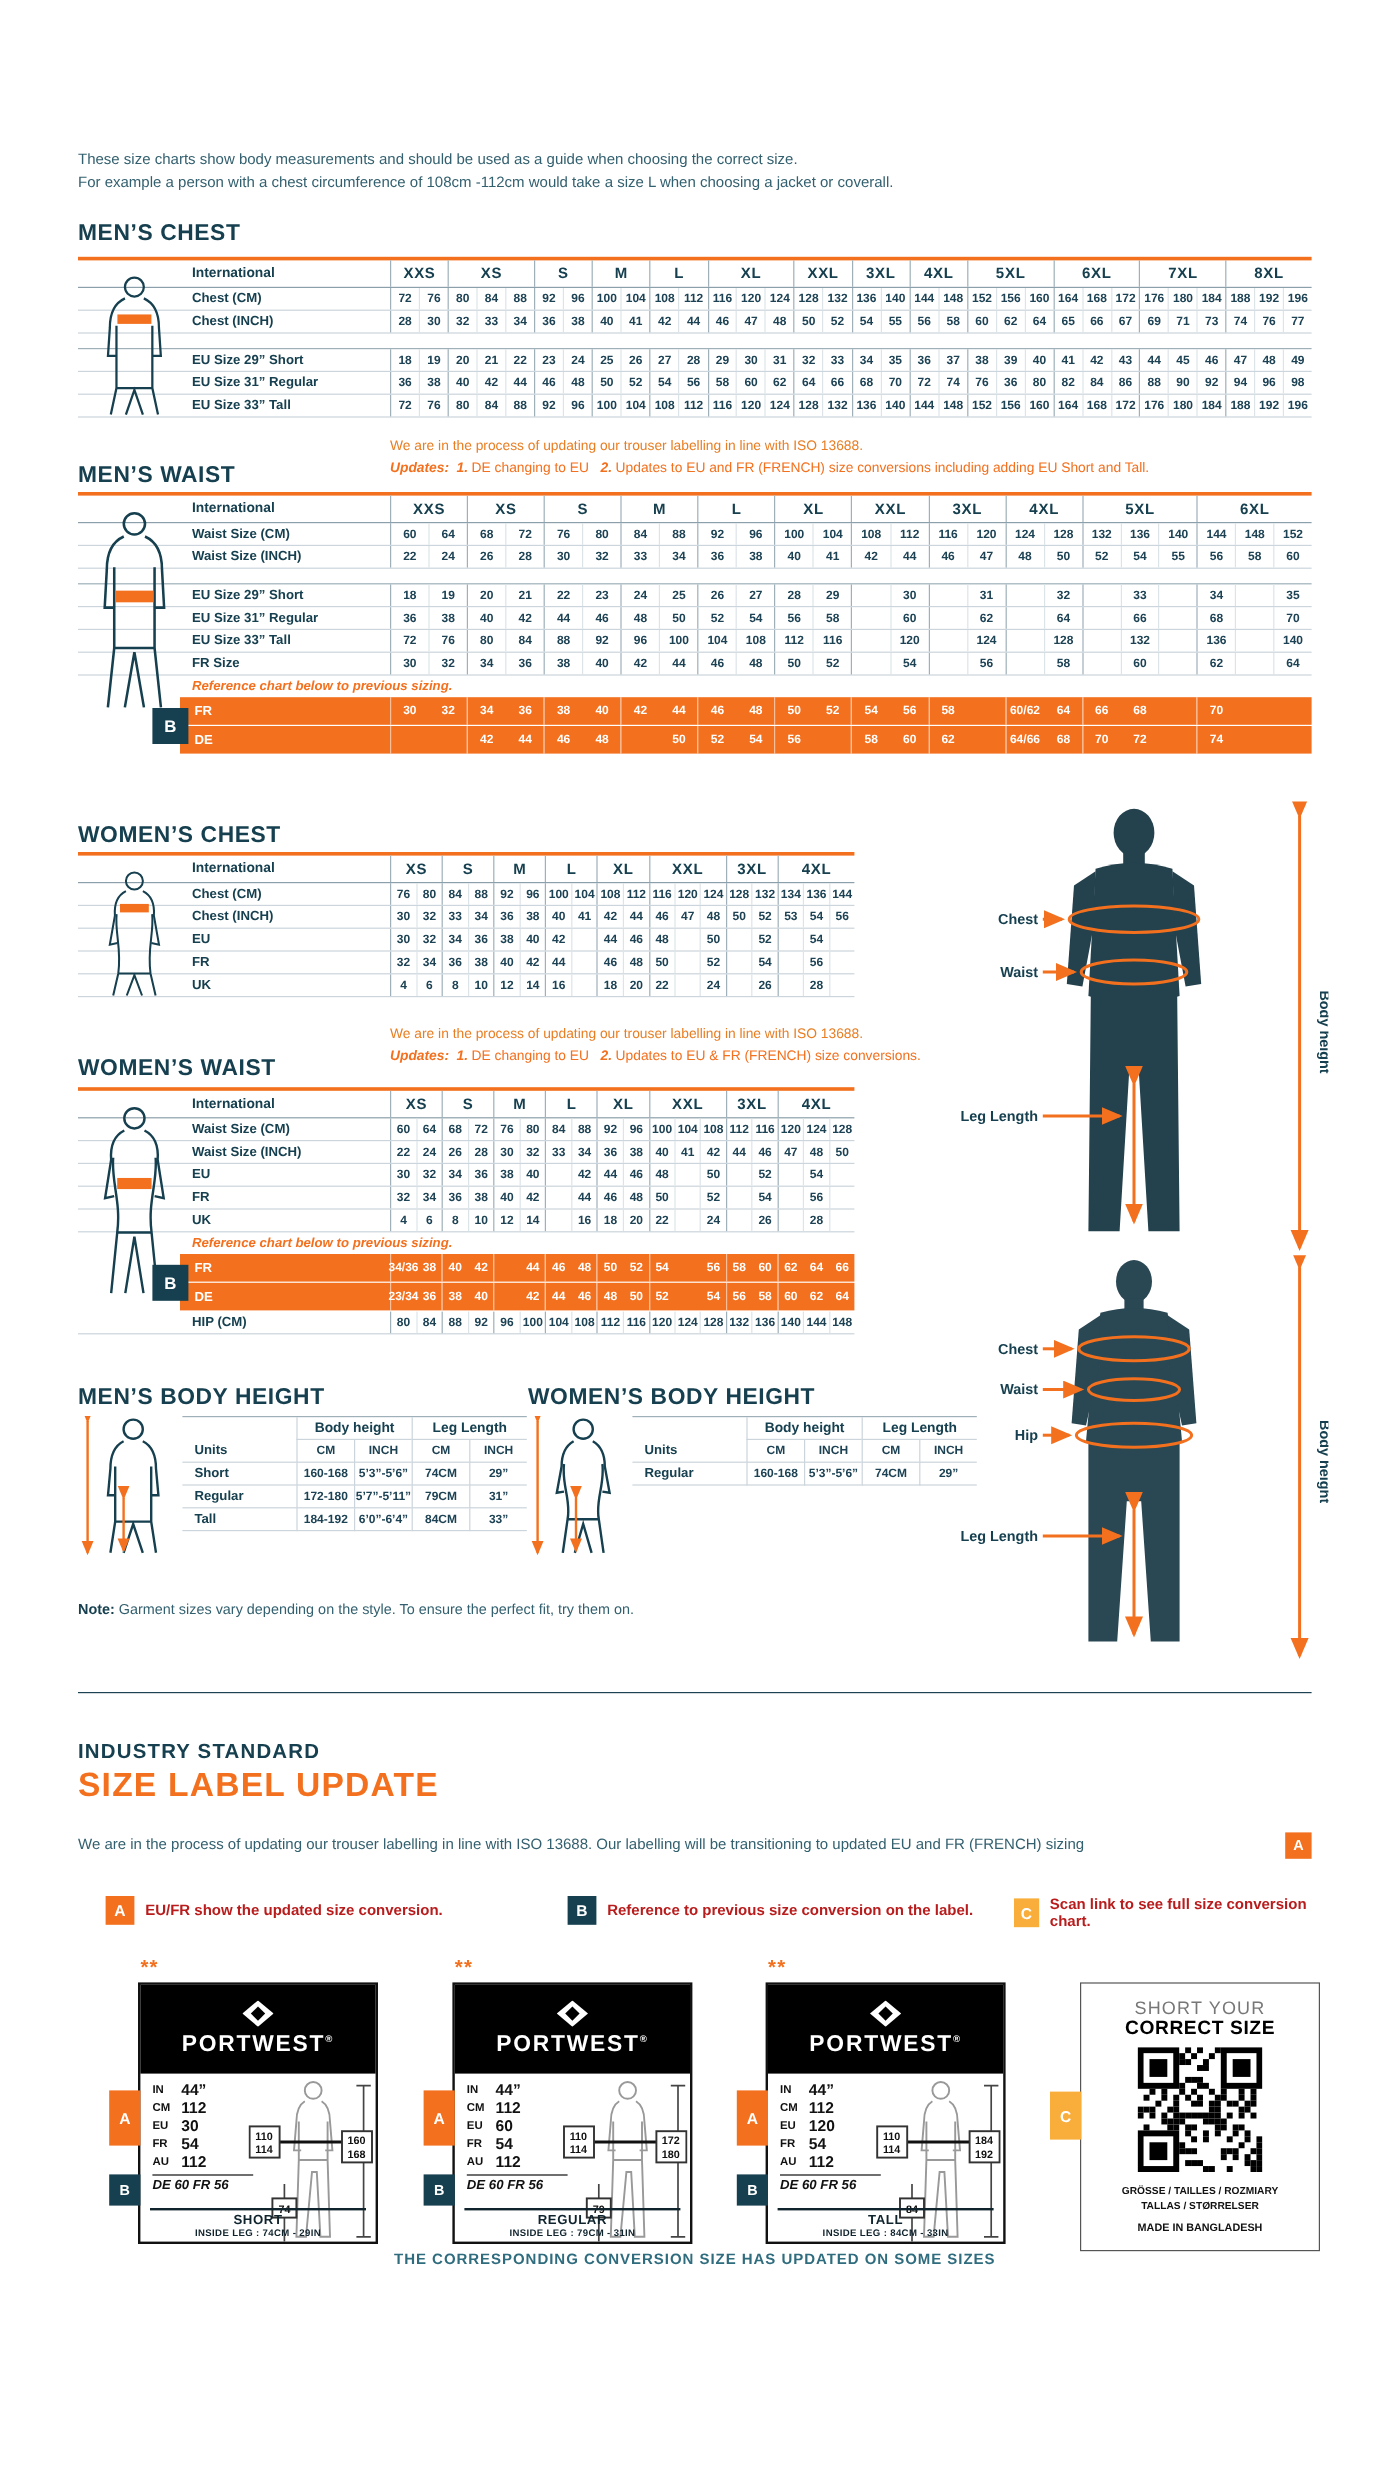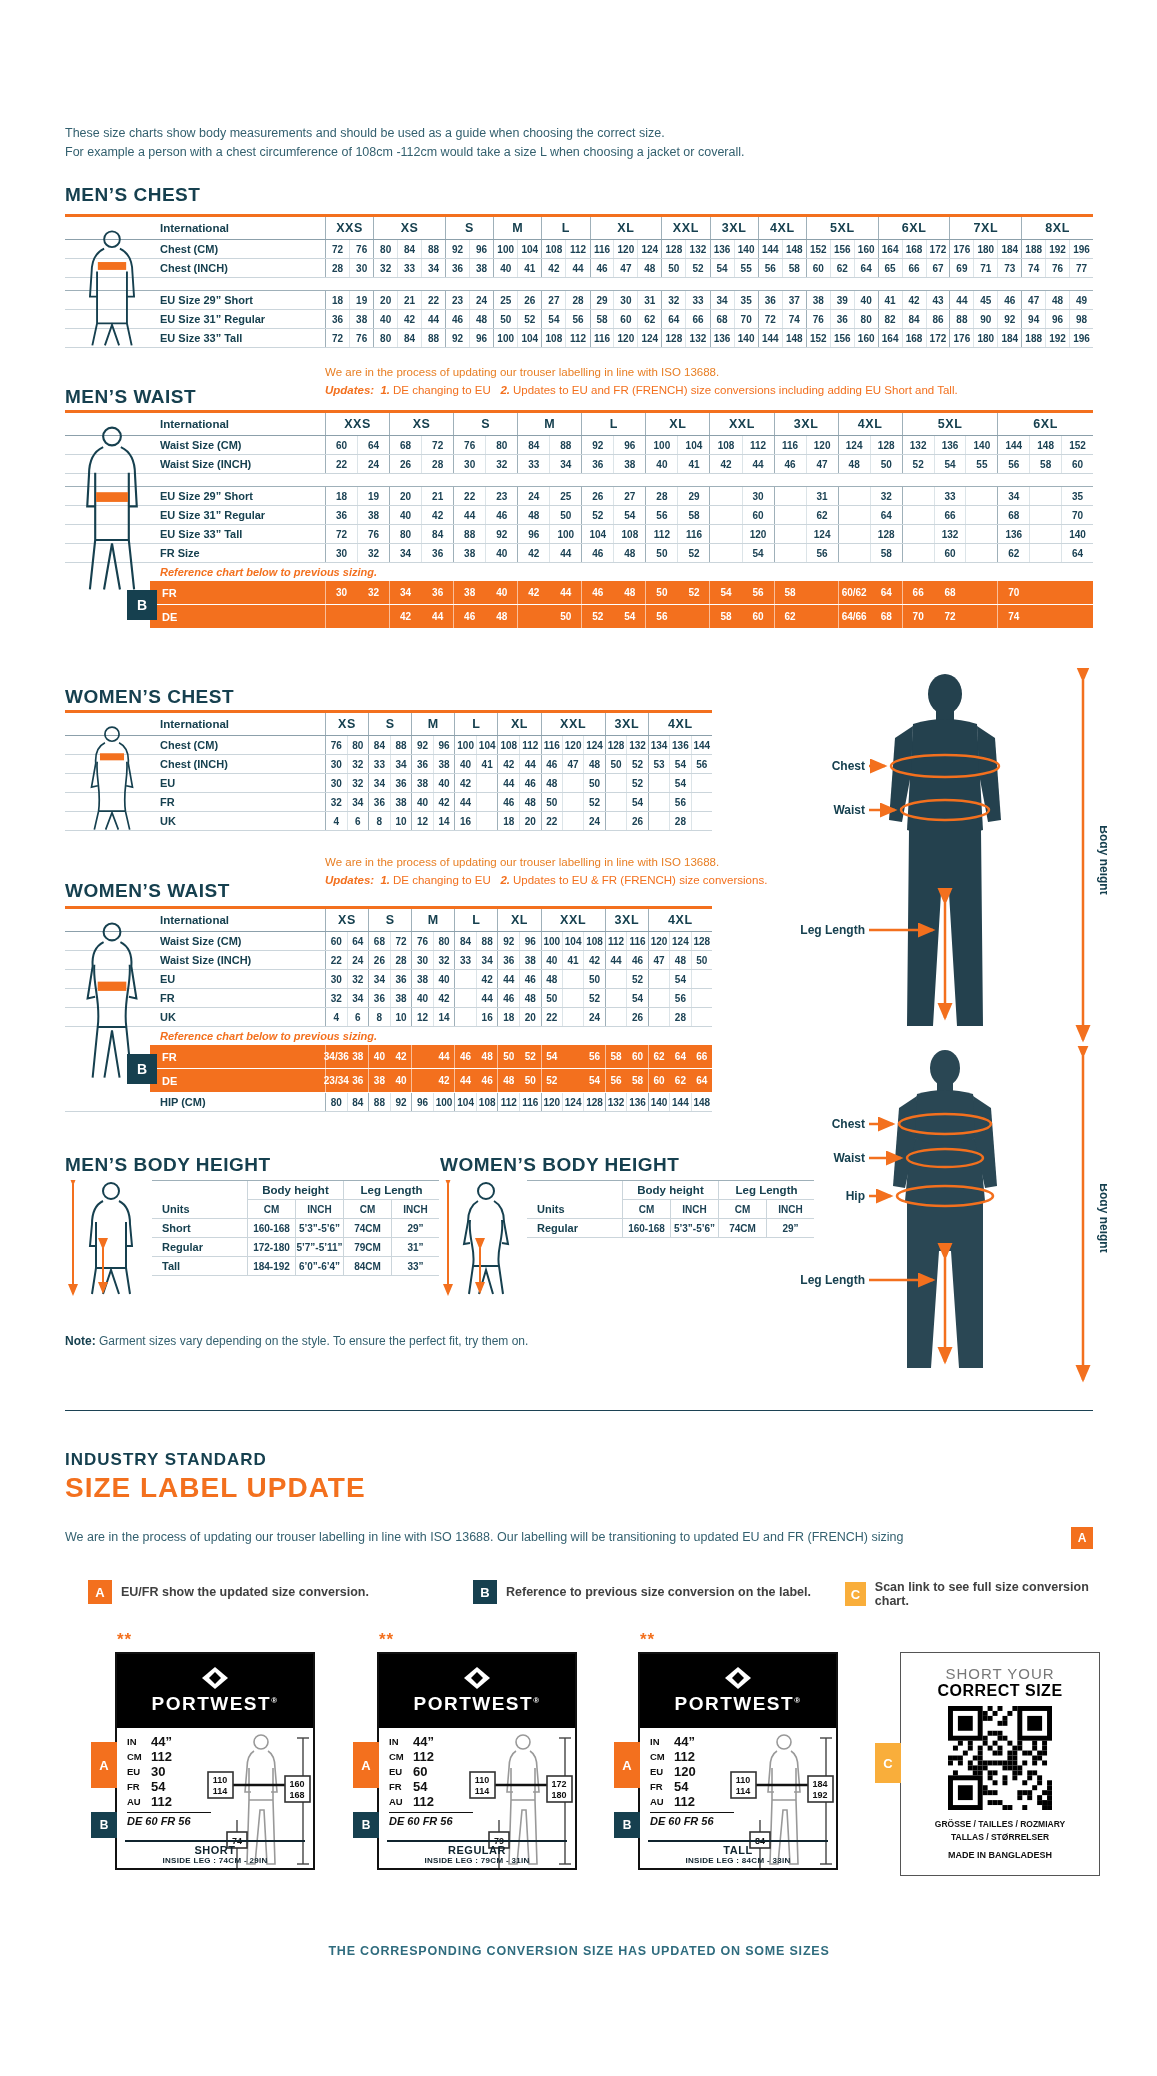--- a/index.html
+++ b/index.html
@@ -50,21 +50,21 @@
 
   .us-h1{position:absolute;left:65px;margin:0;font-size:17px;font-weight:800;letter-spacing:1px;color:#16404F;}
   .us-h2{position:absolute;left:65px;margin:0;font-size:28px;font-weight:800;letter-spacing:1px;color:#F3701E;}
   .us-intro{position:absolute;left:65px;width:1028px;margin:0;font-size:12.5px;color:#33606F;}
   .badge{display:inline-flex;align-items:center;justify-content:center;color:#fff;font-weight:bold;}
   .us-badge{float:right;width:22px;height:22px;background:#F3701E;font-size:12px;margin-top:-3px;}
 
   .legend{position:absolute;left:65px;top:1580px;width:1028px;height:26px;}
   .leg-item{position:absolute;display:flex;align-items:center;gap:9px;}
   .leg-badge{width:24px;height:24px;font-size:13px;}
-  .leg-text{font-size:12.5px;font-weight:600;color:#404040;}
+  .leg-text{font-size:12.5px;font-weight:600;color:#b91c1c;}
 
   .cards{position:absolute;left:65px;top:1628px;width:1092px;height:300px;}
   .pw-card{position:absolute;width:200px;top:24px;}
   .stars{position:absolute;top:-22px;left:2px;color:#F3701E;font-weight:800;font-size:17px;letter-spacing:1px;}
   .card-box{position:relative;border:2px solid #111;background:#fff;height:218px;box-sizing:border-box;}
   .pw-head{background:#000;height:74px;display:flex;flex-direction:column;align-items:center;justify-content:center;gap:4px;}
   .pw-word{color:#fff;font-weight:800;font-size:19px;letter-spacing:1.5px;}
   .pw-word .reg{font-size:8px;vertical-align:super;}
   .card-body{position:relative;height:104px;}
   .meas{position:absolute;left:10px;top:6px;}
@@ -1900,15 +1900,15 @@
             </svg>
           </div>
           <div class="card-foot">
             <div class="fit">TALL</div>
             <div class="ileg">INSIDE LEG : 84CM - 33IN</div>
           </div>
         </div>
       </div>
     </div>
 
-  <p class="bottom2" style="top:1944px;">THE CORRESPONDING CONVERSION SIZE HAS UPDATED ON SOME SIZES</p>
+  <p class="bottom2" style="top:1876px;">THE CORRESPONDING CONVERSION SIZE HAS UPDATED ON SOME SIZES</p>
 
 </div>
 
 </body></html>

